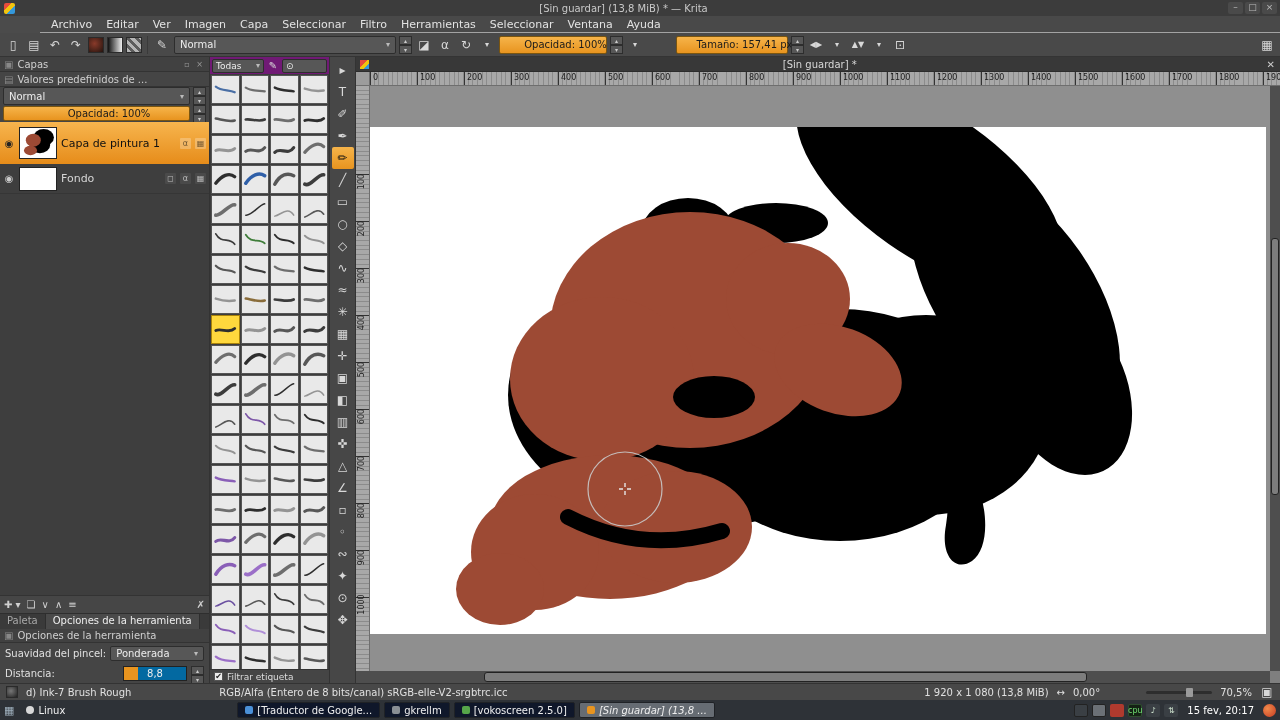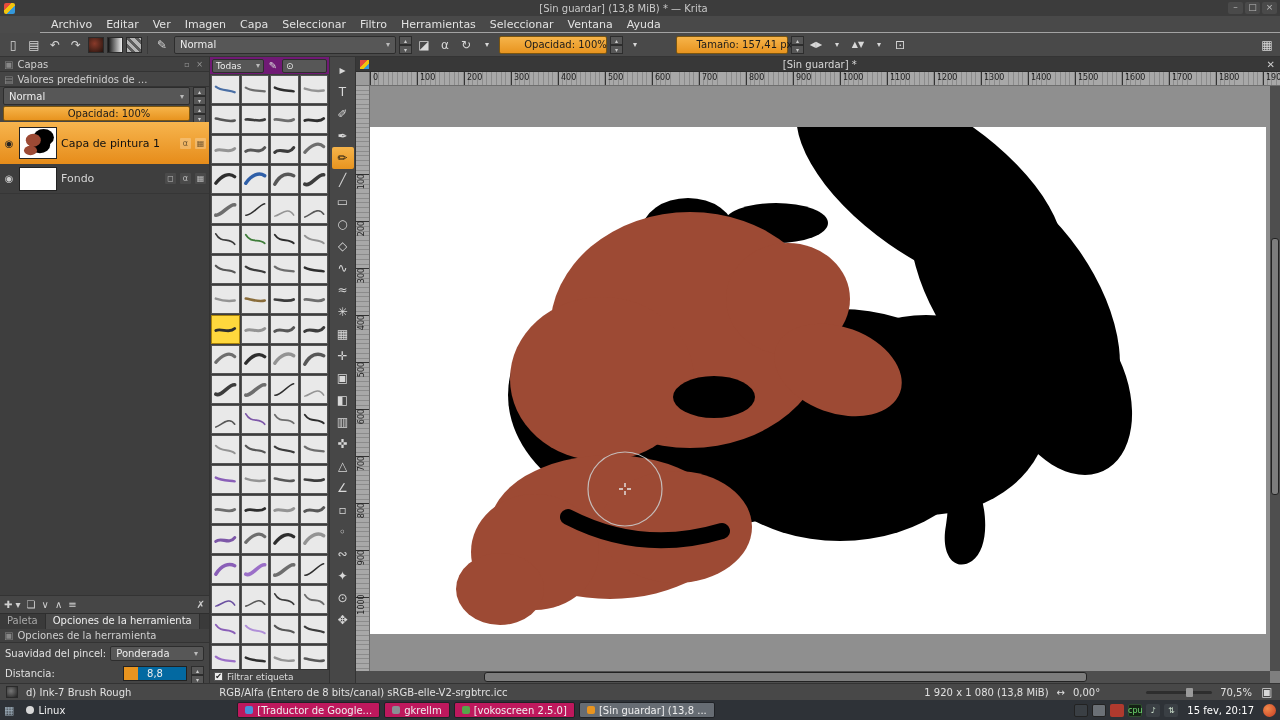--- a/index.html
+++ b/index.html
@@ -100,22 +100,22 @@
   
   #statusbar { top:683px; left:0; right:0; height:17px; background:#484848; border-top:1px solid #333; display:flex; align-items:center; padding:0 6px; gap:8px; font-size:10px; color:#e0e0e0; }
   #statusbar .profile { margin-left:80px; }
   #statusbar .spacer { flex:1; }
   .zoom-track { width:66px; height:3px; background:#2d2d2d; border-radius:2px; position:relative; }
   .zoom-track .zthumb { position:absolute; left:40px; top:-3px; width:7px; height:9px; background:#9a9a9a; border-radius:1px; }
 
   
   #taskbar { top:700px; left:0; right:0; height:20px; background:#2e3237; display:flex; align-items:center; padding:0 4px; gap:4px; color:#e8e8e8; font-size:10px; }
   #taskbar .grid-ic { color:#9fb0bd; font-size:11px; }
-  .tb-btn { height:16px; display:flex; align-items:center; gap:4px; background:#be185d; border:1px solid #1f2226; border-radius:2px; padding:0 7px; max-width:152px; overflow:hidden; white-space:nowrap; color:#efefef; }
-  .tb-btn.active { background:#666c73; }
+  .tb-btn { height:16px; display:flex; align-items:center; gap:4px; background:#0f172a; border:1px solid #1f2226; border-radius:2px; padding:0 7px; max-width:152px; overflow:hidden; white-space:nowrap; color:#efefef; }
+  .tb-btn.active { background:#666c73;font-style:italic; }
   .tb-btn .dot { width:8px; height:8px; border-radius:2px; flex:none; }
   #task-windows { display:flex; gap:4px; margin-left:160px; }
   #tray { margin-left:auto; display:flex; align-items:center; gap:4px; }
   .tray-ic { width:14px; height:13px; border-radius:2px; display:flex; align-items:center; justify-content:center; font-size:8px; color:#cfe3cf; }
   #clock { padding:0 5px; color:#fff; }
   .logout { width:13px; height:13px; border-radius:50%; background:radial-gradient(circle at 35% 35%, #f08a4b, #c53b22); }
 </style>
 </head>
 <body>
 

